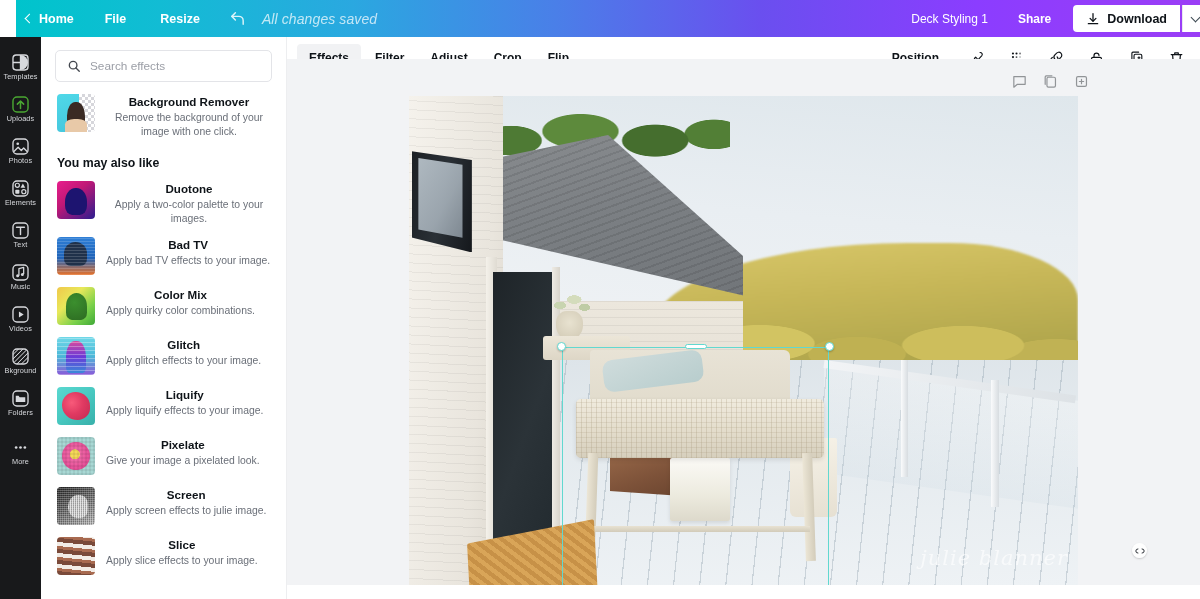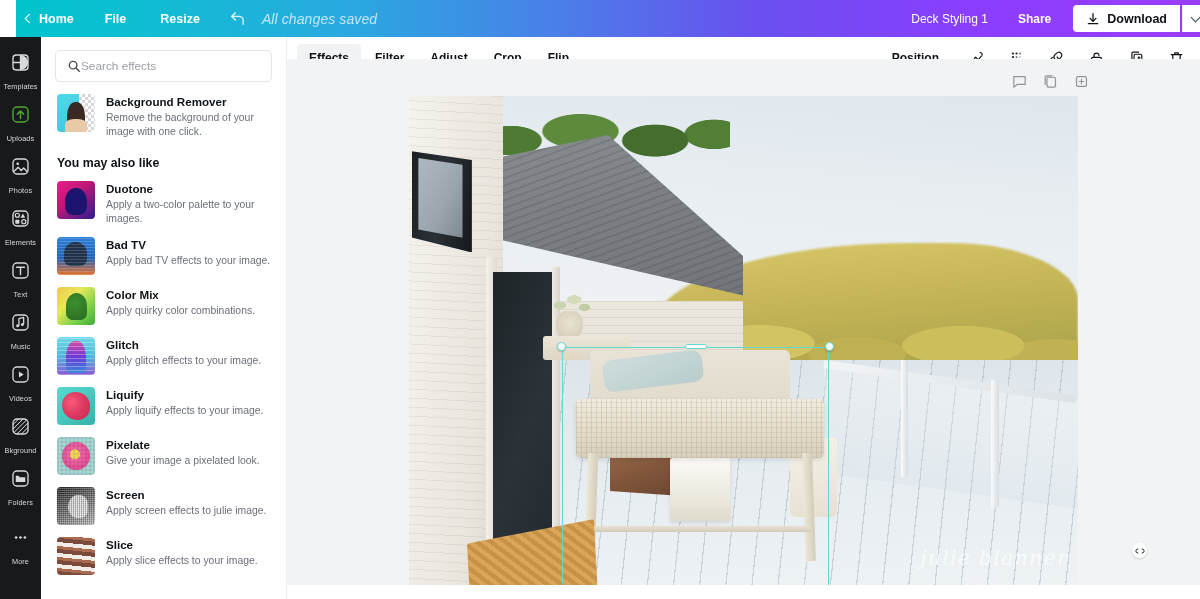--- a/index.html
+++ b/index.html
@@ -74,53 +74,53 @@
   }
 
   
   .rail {
     position: absolute; left: 0; top: 37px; width: 41px; height: 562px;
     background: #18191b; display: flex; flex-direction: column;
     align-items: center; padding-top: 8px; overflow: hidden;
   }
   .rail-item {
     width: 41px; padding: 7px 0 6px; display: flex; flex-direction: column;
-    align-items: center; gap: 10px; cursor: pointer;
+    align-items: center; gap: 0; cursor: pointer;
   }
   .rail-ico {
     width: 20px; height: 20px; display: flex;
     align-items: center; justify-content: center;
   }
   .rail-lbl {
     color: #d7d9dd; font-size: 7.3px; letter-spacing: .1px;
     line-height: 9px; text-align: center; white-space: nowrap;
   }
 
   
   .panel {
     position: absolute; left: 41px; top: 37px; width: 246px; height: 562px;
     background: #fff; border-right: 1px solid #edeef0; overflow: hidden;
   }
   .search-wrap { padding: 13px 14px 6px; }
   .search-box {
-    display: flex; align-items: center; 
+    display: flex; align-items: center; gap: 9px;
     height: 32px; border: 1px solid #e3e4e8; border-radius: 5px;
     padding: 0 11px; background: #fff;
   }
   .search-ph { font-size: 11.8px; color: #9b9ea6; }
 
   .eff-item {
     display: flex; gap: 11px; padding: 6px 14px 6px 16px;
     align-items: flex-start; cursor: pointer;
   }
   .thumb {
     width: 38px; height: 38px; border-radius: 4px; flex-shrink: 0;
     overflow: hidden; position: relative;
   }
-  .eff-txt { padding-top: 1px; min-width: 0; }
+  .eff-txt { padding-top: 1px; min-width: 0; text-align: center; }
   .eff-title {
     font-size: 11.6px; font-weight: 700; color: #0e1318;
     line-height: 14px; margin-bottom: 2px;
   }
   .eff-desc {
     font-size: 10.4px; color: #6a6f78; line-height: 13.5px;
   }
   .sect-hd {
     font-size: 12.3px; font-weight: 700; color: #0e1318;
     padding: 12px 16px 5px;

